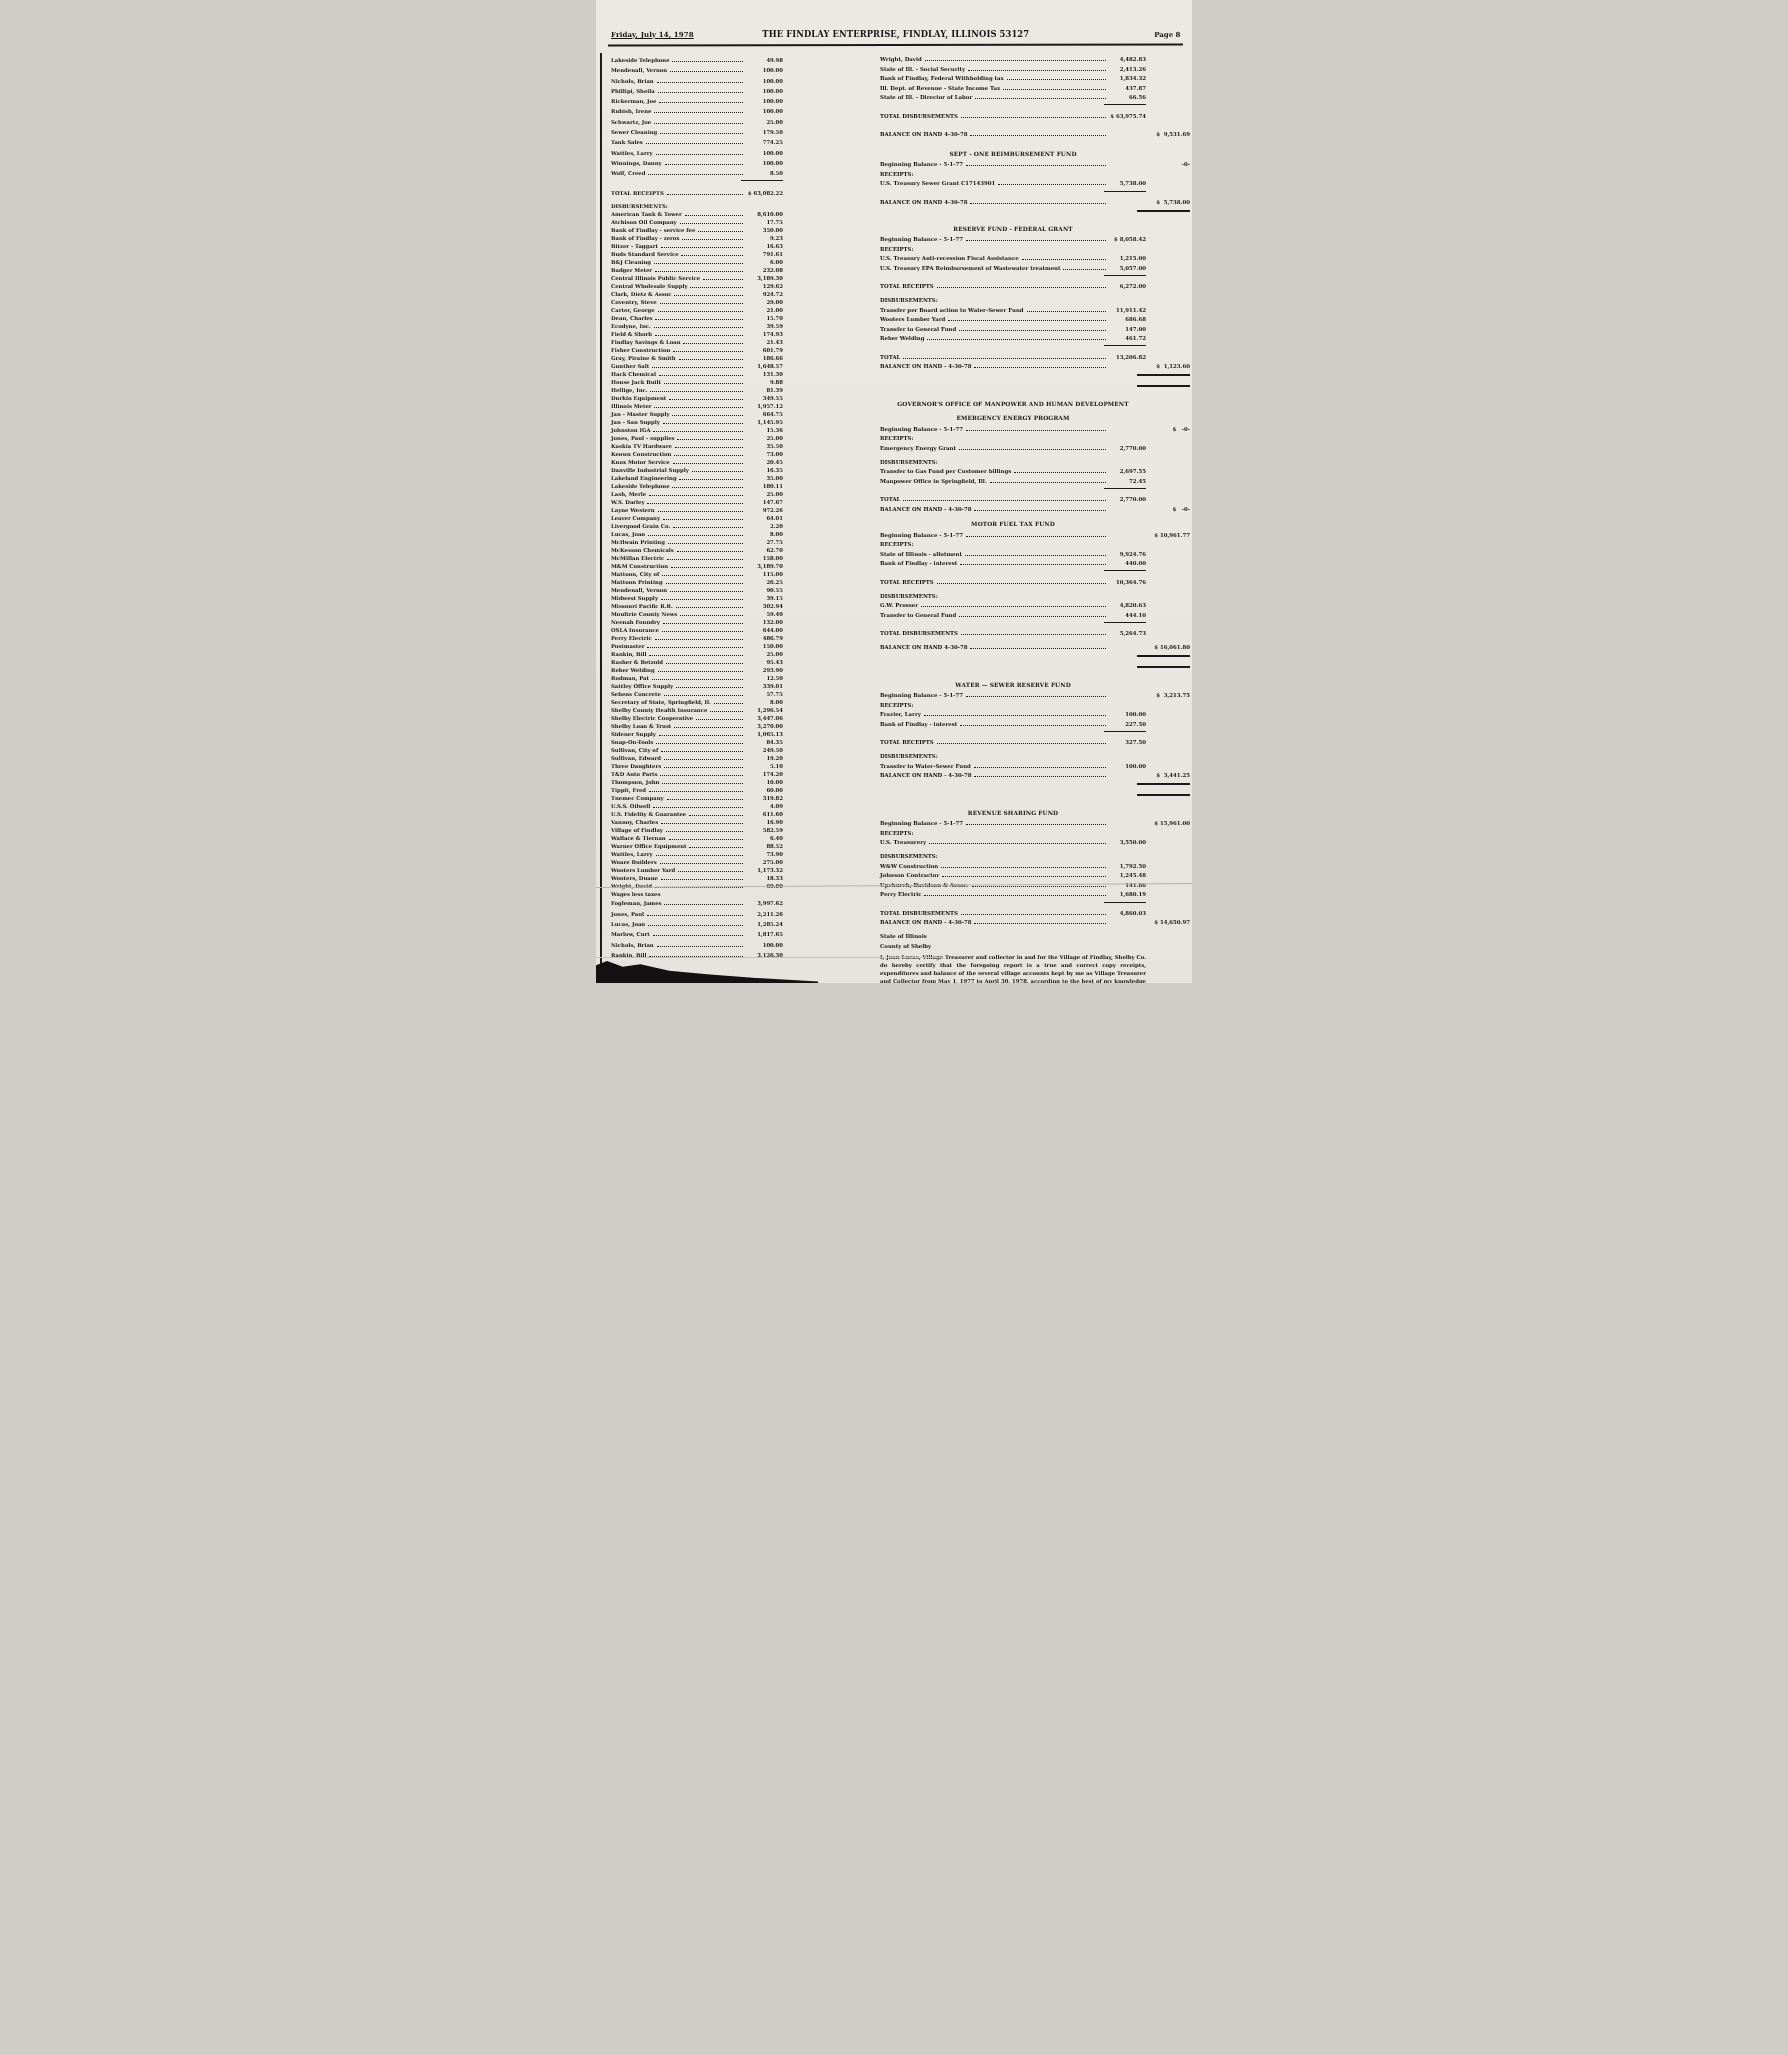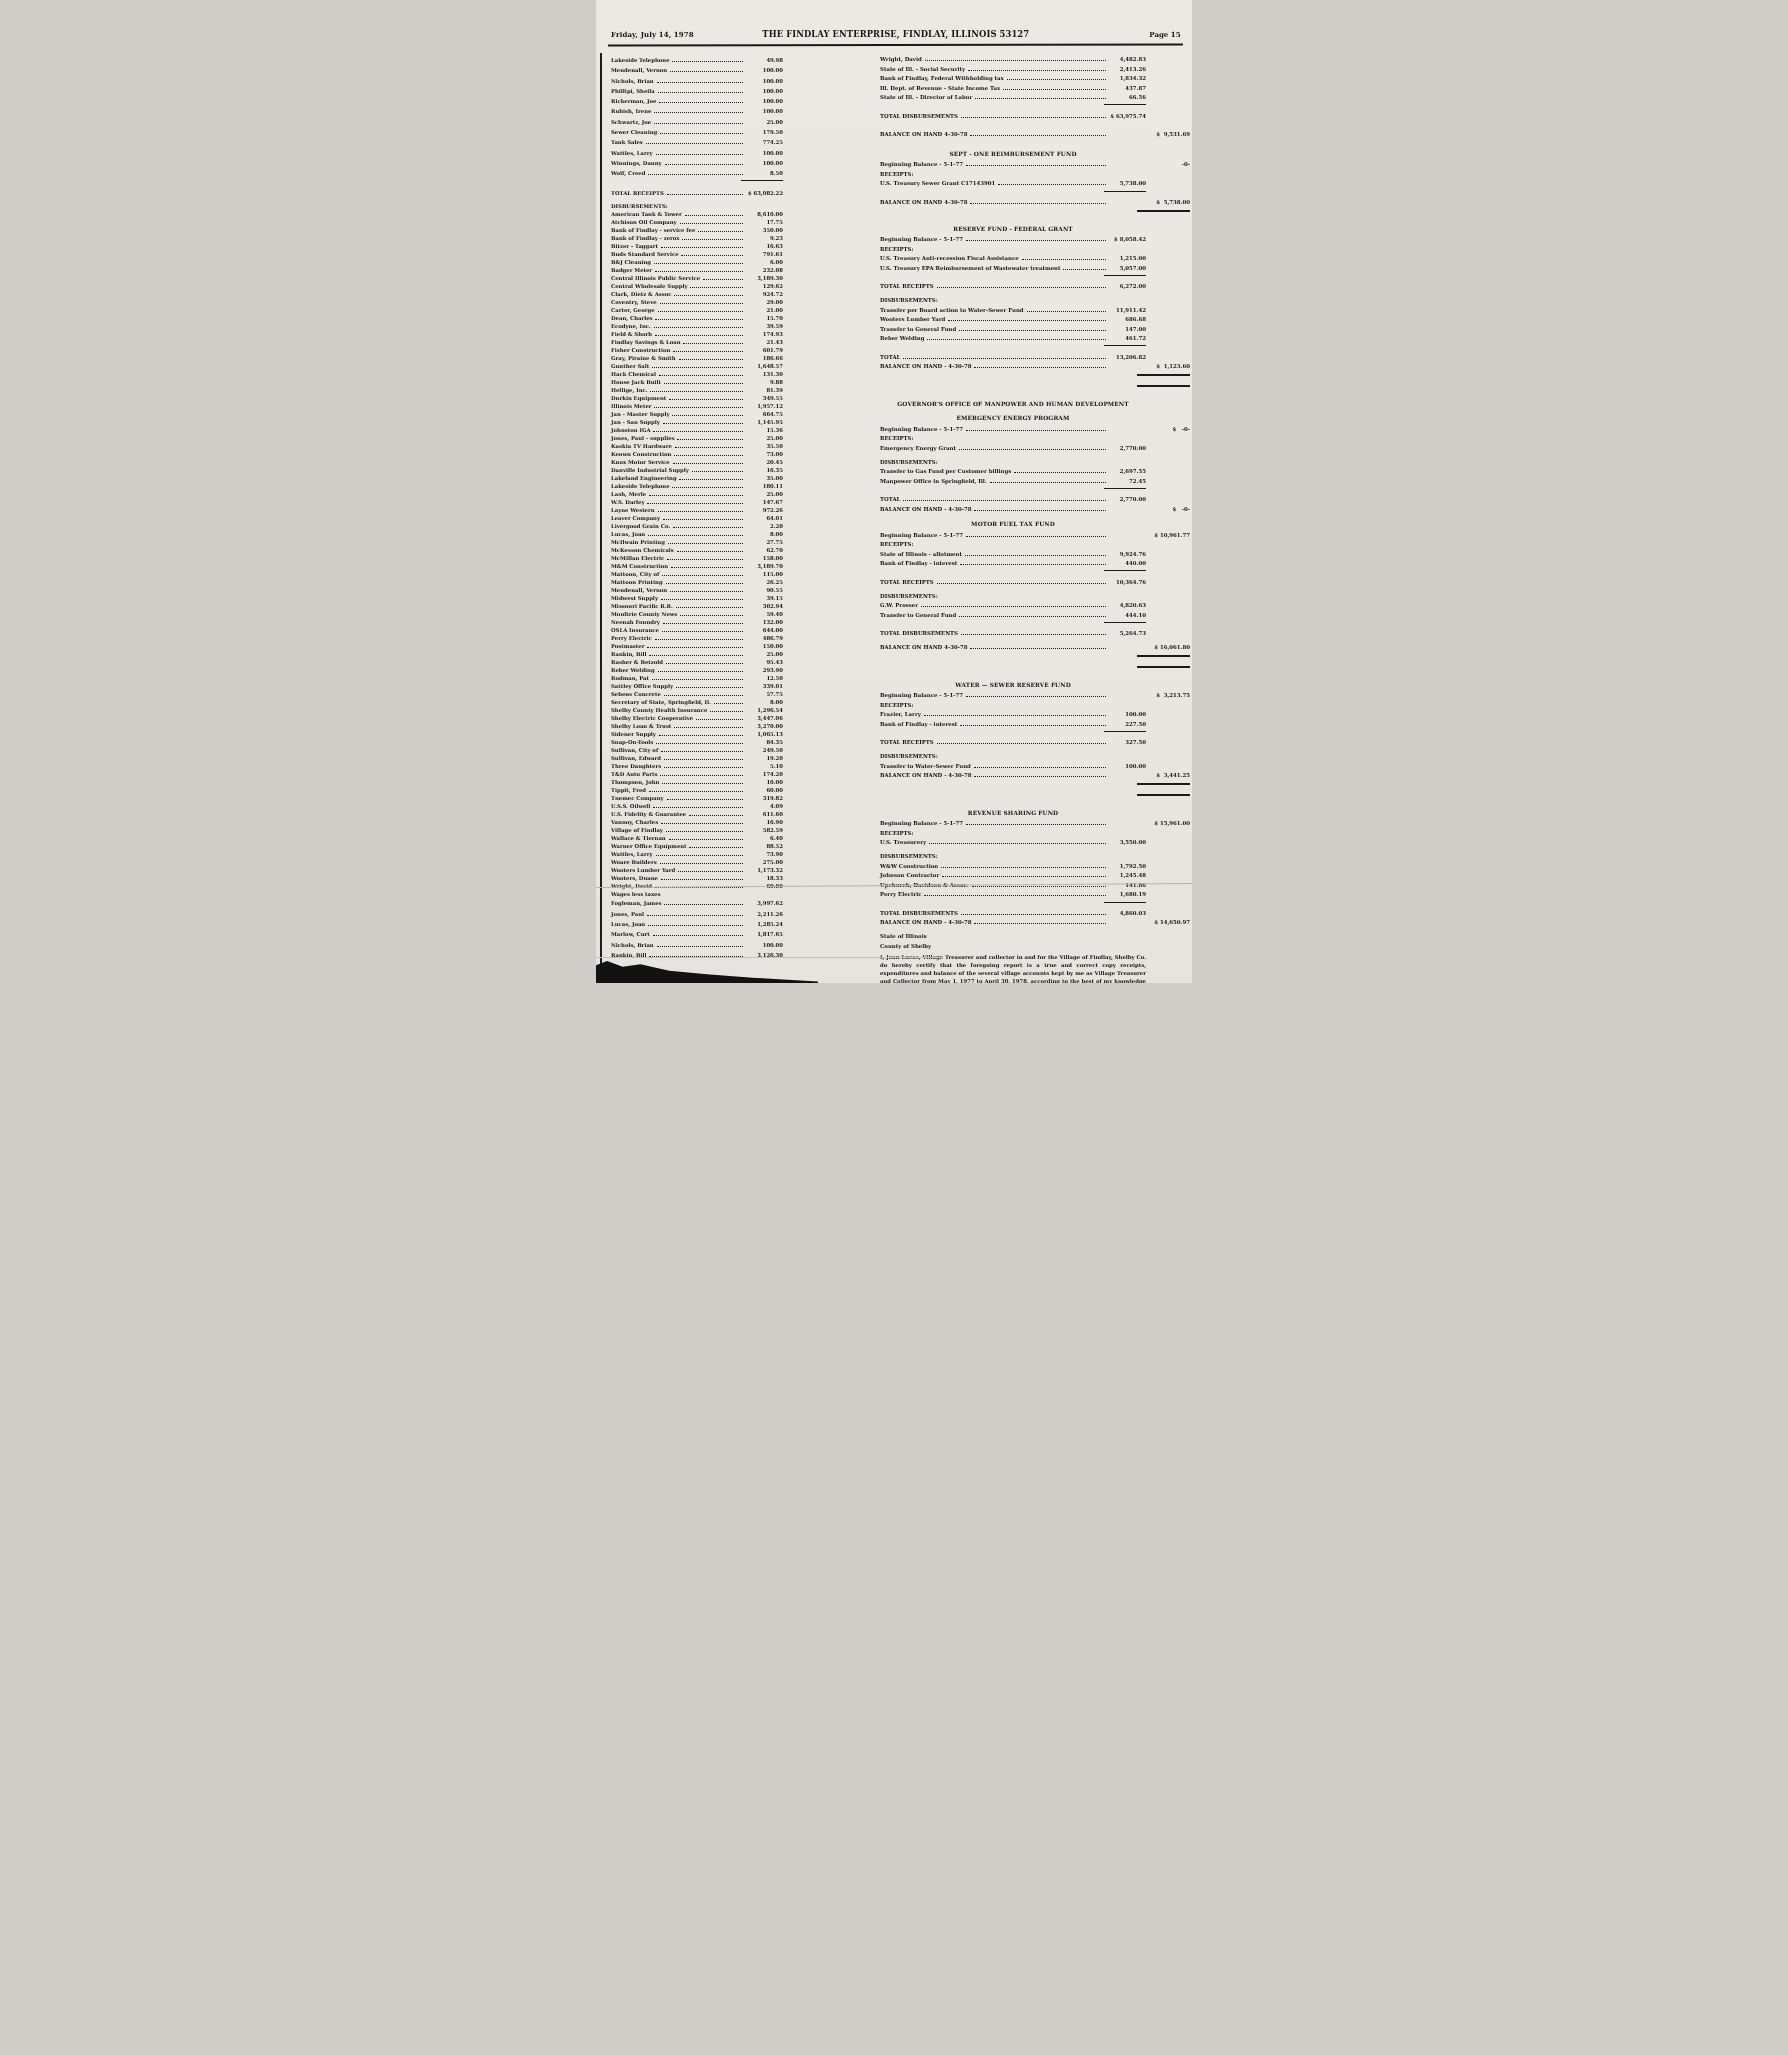--- a/index.html
+++ b/index.html
@@ -4,21 +4,21 @@
 <style>
   html,body{margin:0;padding:0;background:#cfcdc8;}
   .sheet{
     position:relative;width:596px;height:983px;margin:0 auto;
     background:linear-gradient(180deg,#ebe9e4 0%,#e9e7e2 60%,#e6e4df 100%);
     font-family:"DejaVu Serif", serif;font-weight:700;color:#161616;
     overflow:hidden;
   }
   
   .header{position:absolute;top:29px;left:15px;right:11.5px;display:flex;align-items:baseline;}
-  .h-date{flex:0 0 123px;font-size:7px;letter-spacing:0.1px;}
+  .h-date{flex:0 0 123px;font-size:7px;letter-spacing:0.1px;text-decoration:underline;}
   .h-mast{flex:1;text-align:center;font-size:8.4px;letter-spacing:0.1px;}
   .h-page{flex:0 0 123px;text-align:right;font-size:7px;}
   .headrule{position:absolute;top:44px;left:11.5px;right:10px;height:2.1px;background:#1a1a1a;transform:rotate(-.12deg);}
   
   .col{position:absolute;top:55px;}
   .col-left{left:15px;width:172px;}
   .col-right{left:284px;width:310px;}
   .row{display:flex;align-items:baseline;font-size:5.3px;line-height:8px;white-space:nowrap;}
   .col-right .row{font-size:5.4px;line-height:9.5px;}
   .row.tall{line-height:10.3px;}
@@ -41,21 +41,21 @@
   .scan1{position:absolute;left:0;right:0;top:885px;height:1px;background:#b6b4af;transform:rotate(-.4deg);}
   .scan2{position:absolute;left:0;width:58%;top:957px;height:0.8px;background:#c3c1bc;}
 </style>
 </head>
 <body>
 
 <div class="sheet">
   <div class="header">
     <span class="h-date">Friday, July 14, 1978</span>
     <span class="h-mast">THE FINDLAY ENTERPRISE, FINDLAY, ILLINOIS 53127</span>
-    <span class="h-page">Page 15</span>
+    <span class="h-page">Page 8</span>
   </div>
   <div class="headrule"></div>
 
   <div class="col col-left">
       <div class="row tall">
         <span class="lbl">Lakeside Telephone</span>
         <span class="dots"></span>
         <span class="ai">49.98</span>
       </div>
       <div class="row tall">

